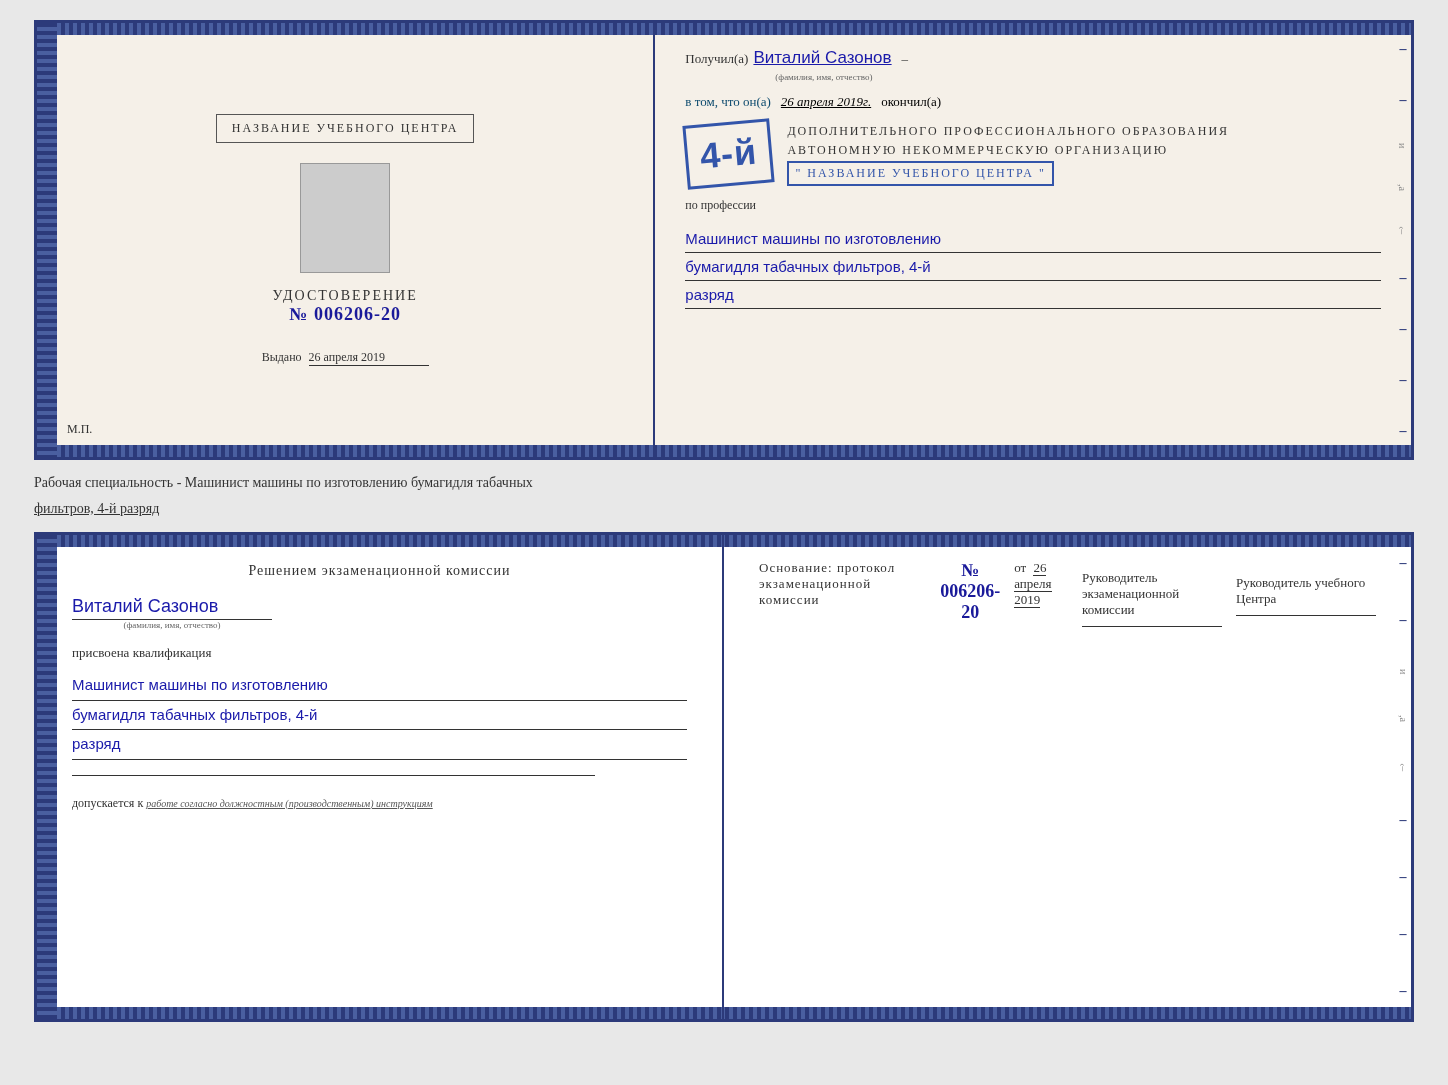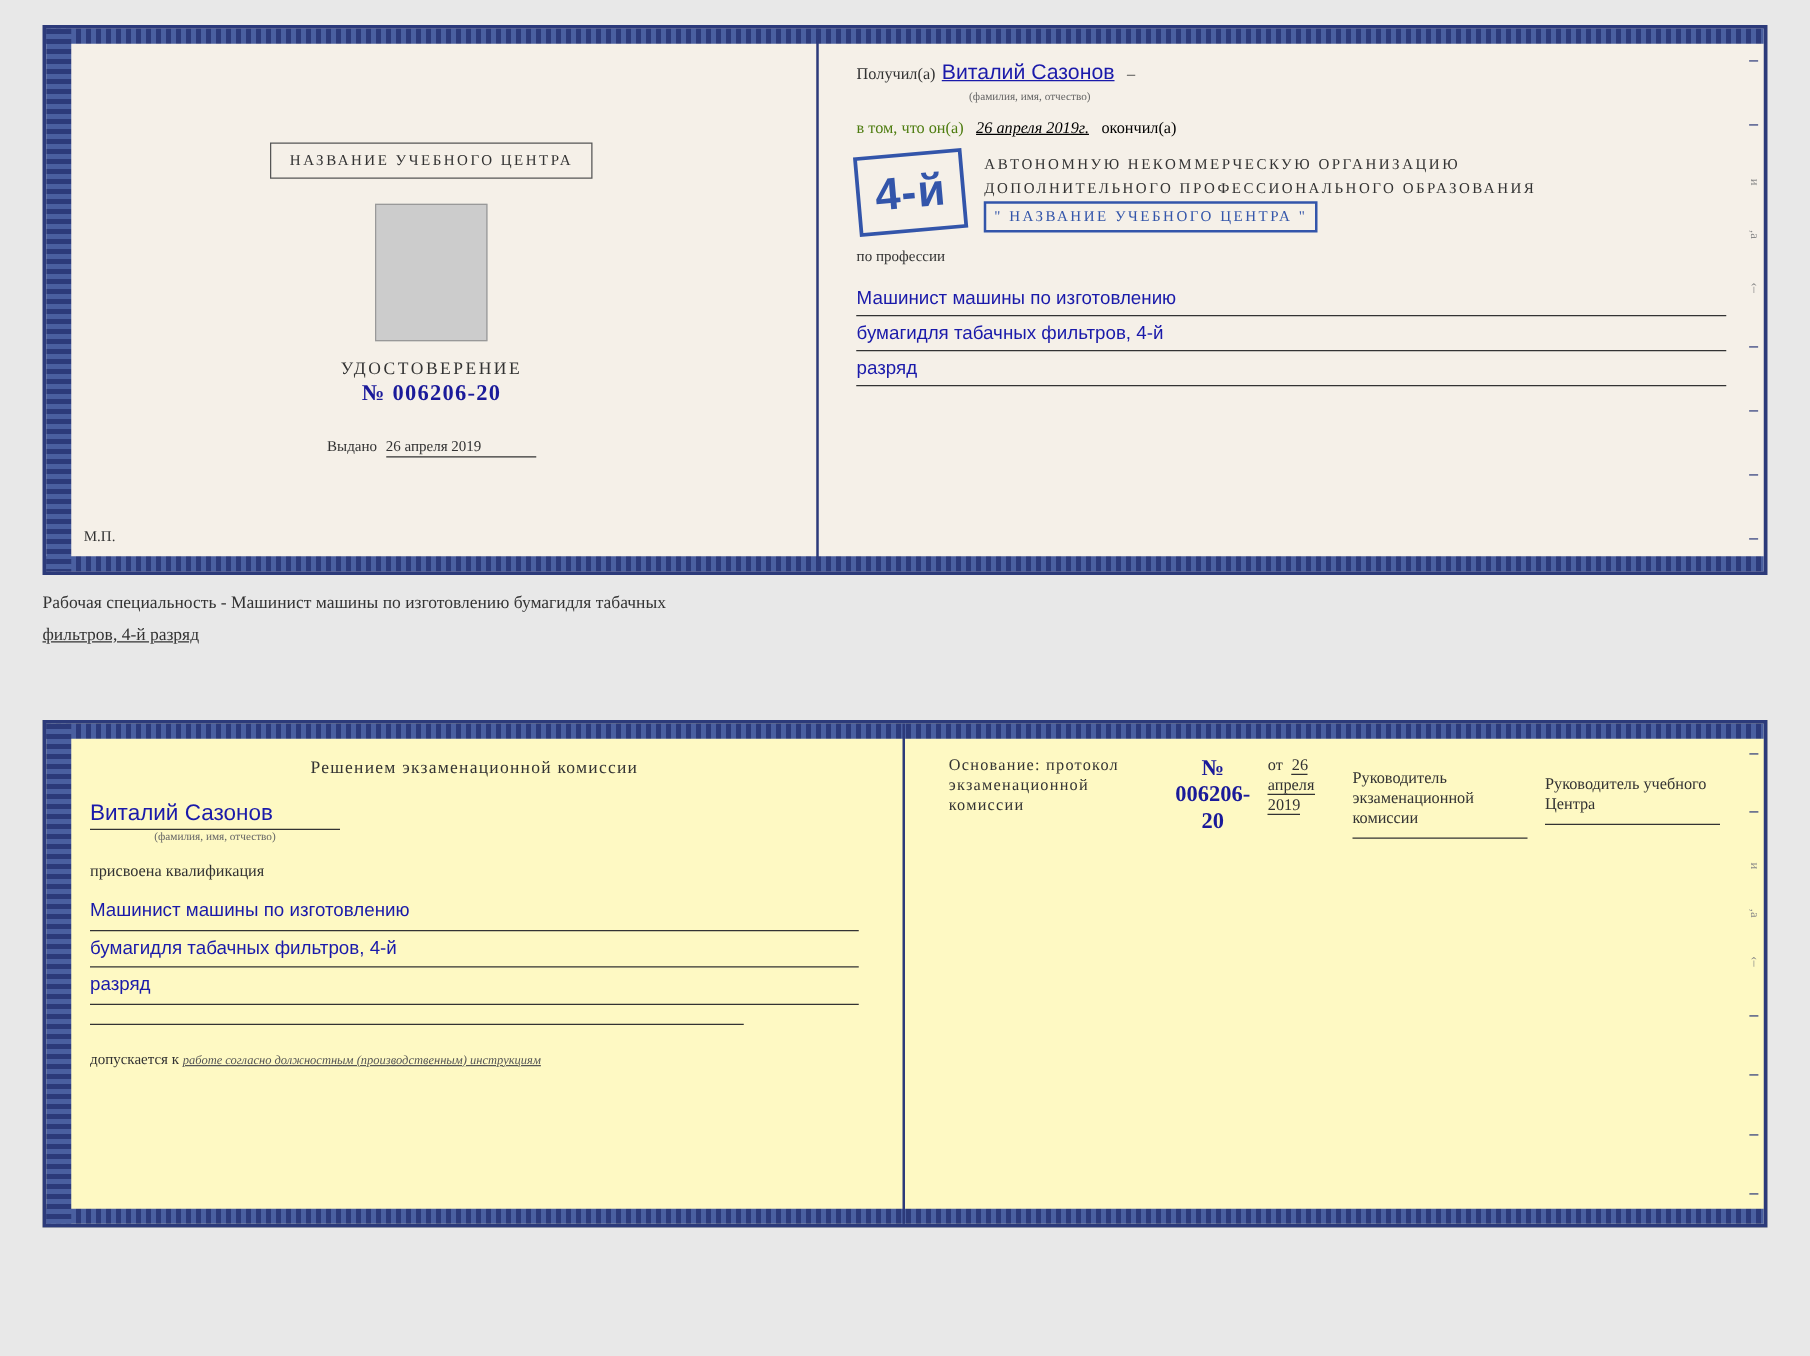--- a/index.html
+++ b/index.html
@@ -151,21 +151,21 @@
     }
 
     .subtitle-small {
       font-size: 9px;
       color: #666;
       text-align: center;
     }
 
     .in-tom-chto {
       font-size: 13px;
-      color: #4d7c0f;
+      color: #0c4a6e;
     }
 
     .stamp-blue {
       border: 3px solid #3355aa;
       color: #3355aa;
       padding: 8px 12px;
       font-size: 11px;
       letter-spacing: 1px;
       text-align: center;
       transform: rotate(-5deg);
@@ -208,25 +208,24 @@
     }
 
     .info-text-underline {
       text-decoration: underline;
     }
 
     
     .cert-book-bottom {
       display: flex;
       width: 100%;
-      height: 406px;
-      background: #fef9c3;
+      height: 490px;
+      background: #ffffff;
       border: 3px solid #2c3a7a;
       position: relative;
-      margin-top: 44px;
     }
 
     .cert-bottom-left {
       width: 50%;
       border-right: 2px solid #2c3a7a;
       padding: 25px 35px;
       display: flex;
       flex-direction: column;
       gap: 10px;
       position: relative;
@@ -395,22 +394,22 @@
         <span class="in-tom-chto">в том, что он(а)</span>
         <span style="font-style:italic; font-size:13px; text-decoration:underline;">26 апреля 2019г.</span>
         <span style="font-size:13px;">окончил(а)</span>
       </div>
 
       <div style="display:flex; align-items:center; gap:15px;">
         <div class="stamp-blue">
           <div class="stamp-number-big">4-й</div>
         </div>
         <div class="org-name-block">
+          <div>ДОПОЛНИТЕЛЬНОГО ПРОФЕССИОНАЛЬНОГО ОБРАЗОВАНИЯ</div>
           <div>АВТОНОМНУЮ НЕКОММЕРЧЕСКУЮ ОРГАНИЗАЦИЮ</div>
-          <div>ДОПОЛНИТЕЛЬНОГО ПРОФЕССИОНАЛЬНОГО ОБРАЗОВАНИЯ</div>
           <div style="border:2px solid #3355aa; display:inline-block; padding:1px 6px; color:#3355aa;">" НАЗВАНИЕ УЧЕБНОГО ЦЕНТРА "</div>
         </div>
       </div>
 
       <div class="profession-label">по профессии</div>
       <div>
         <div class="profession-handwritten">Машинист машины по изготовлению</div>
         <div class="profession-handwritten">бумагидля табачных фильтров, 4-й</div>
         <div class="profession-handwritten">разряд</div>
       </div>

